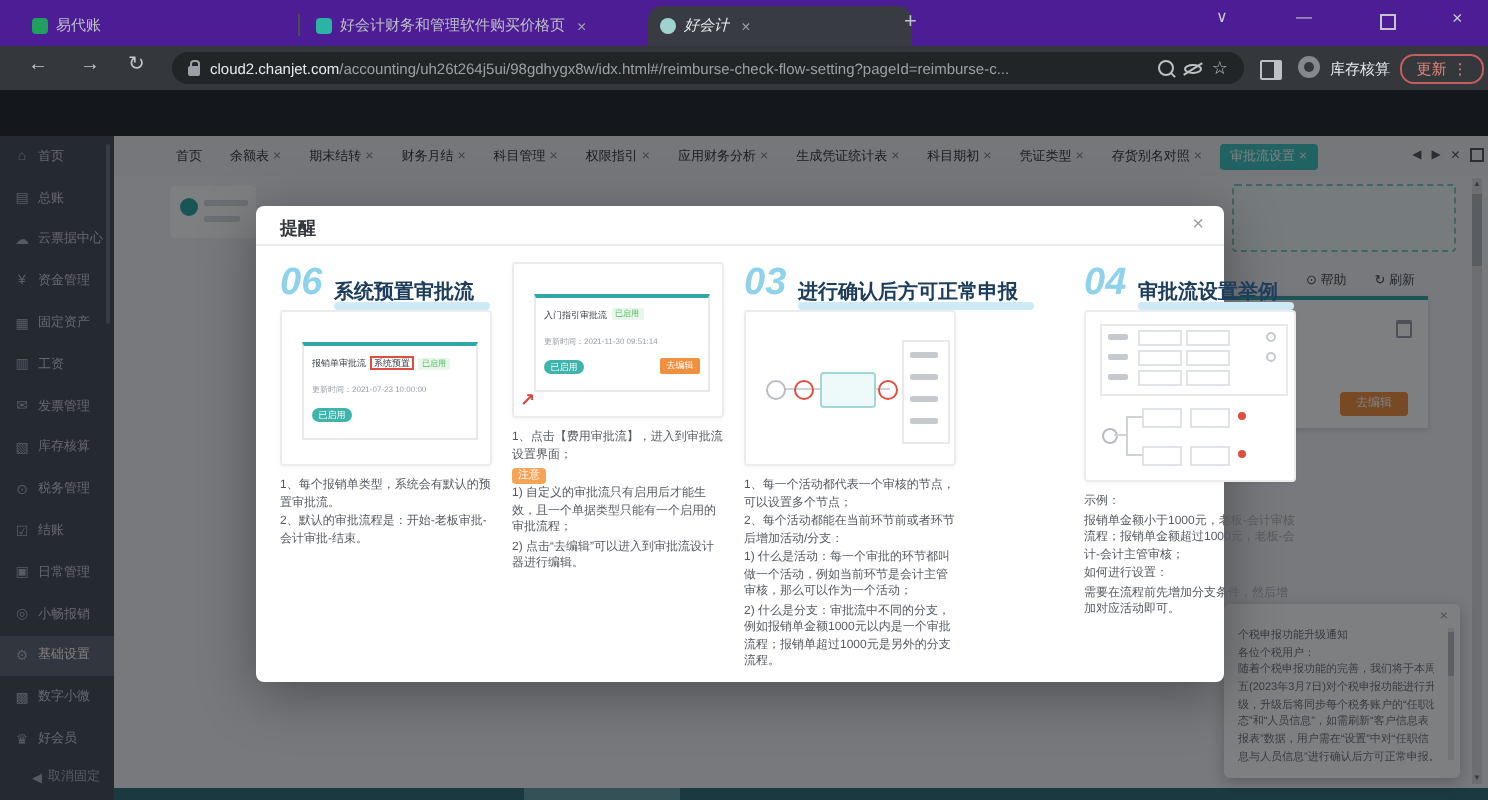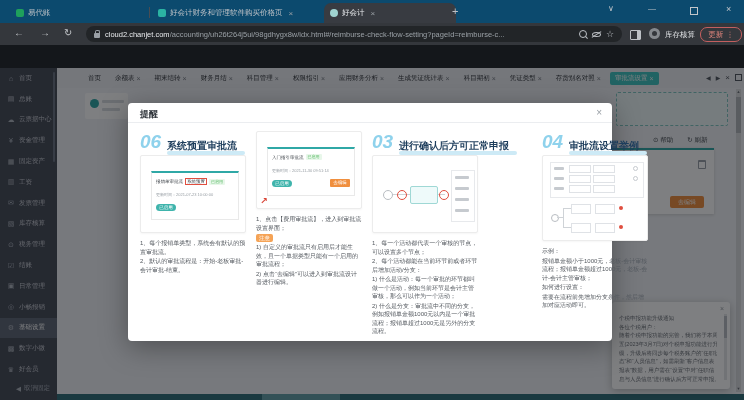--- a/index.html
+++ b/index.html
@@ -1,19 +1,19 @@
 <!DOCTYPE html>
 <html><head>
 <meta charset="utf-8">
 <style>
   html,body{margin:0;padding:0;background:#111;}
   #screen{position:relative;width:744px;height:400px;overflow:hidden;background:#23262b;
     font-family:"Liberation Sans","DejaVu Sans",sans-serif;-webkit-font-smoothing:antialiased;}
   
-  #tabstrip{position:absolute;left:0;top:0;width:744px;height:23px;background:#0c4a6e;}
+  #tabstrip{position:absolute;left:0;top:0;width:744px;height:23px;background:#4c1d95;}
   .btab{position:absolute;top:3px;height:20px;display:flex;align-items:center;gap:4px;
     font-size:7.5px;color:#bdc1c6;padding:0 6px;border-radius:7px 7px 0 0;white-space:nowrap;overflow:hidden;}
   .btab.active{background:#383b41;color:#e8eaed;}
   .btab .fav{width:8px;height:8px;border-radius:2px;flex:none;}
   .btab .ttl{overflow:hidden;text-overflow:ellipsis;max-width:120px;}
   .btab .bx{color:#9aa0a6;font-size:8px;margin-left:2px;}
   .tsep{position:absolute;top:7px;width:1px;height:11px;background:#4a4d52;}
   #newtab{position:absolute;left:452px;top:5px;color:#bdc1c6;font-size:11px;}
   .winctl{position:absolute;top:4px;color:#c3c6ca;font-size:8px;}
   
@@ -132,21 +132,21 @@
     <div class="btab" style="left:10px;width:136px;">
       <span class="fav" style="background:#1fa05c;"></span>
       <span class="ttl">易代账</span>
     </div>
     <div class="tsep" style="left:149px;"></div>
     <div class="btab" style="left:152px;width:168px;">
       <span class="fav" style="background:#2bb3a3;"></span>
       <span class="ttl">好会计财务和管理软件购买价格页</span>
       <span class="bx">×</span>
     </div>
-    <div class="btab active" style="left:324px;width:120px;">
+    <div class="btab active" style="left:324px;width:120px;font-style:italic;">
       <span class="fav" style="background:#9fd3d0;border-radius:50%;"></span>
       <span class="ttl">好会计</span>
       <span class="bx">×</span>
     </div>
     <div id="newtab">+</div>
     <span class="winctl" style="left:608px;">∨</span>
     <span class="winctl" style="left:648px;">—</span>
     <span class="winctl" style="left:690px;top:7px;width:6px;height:6px;border:1px solid #c3c6ca;"></span>
     <span class="winctl" style="left:726px;font-size:9px;">×</span>
   </div>

